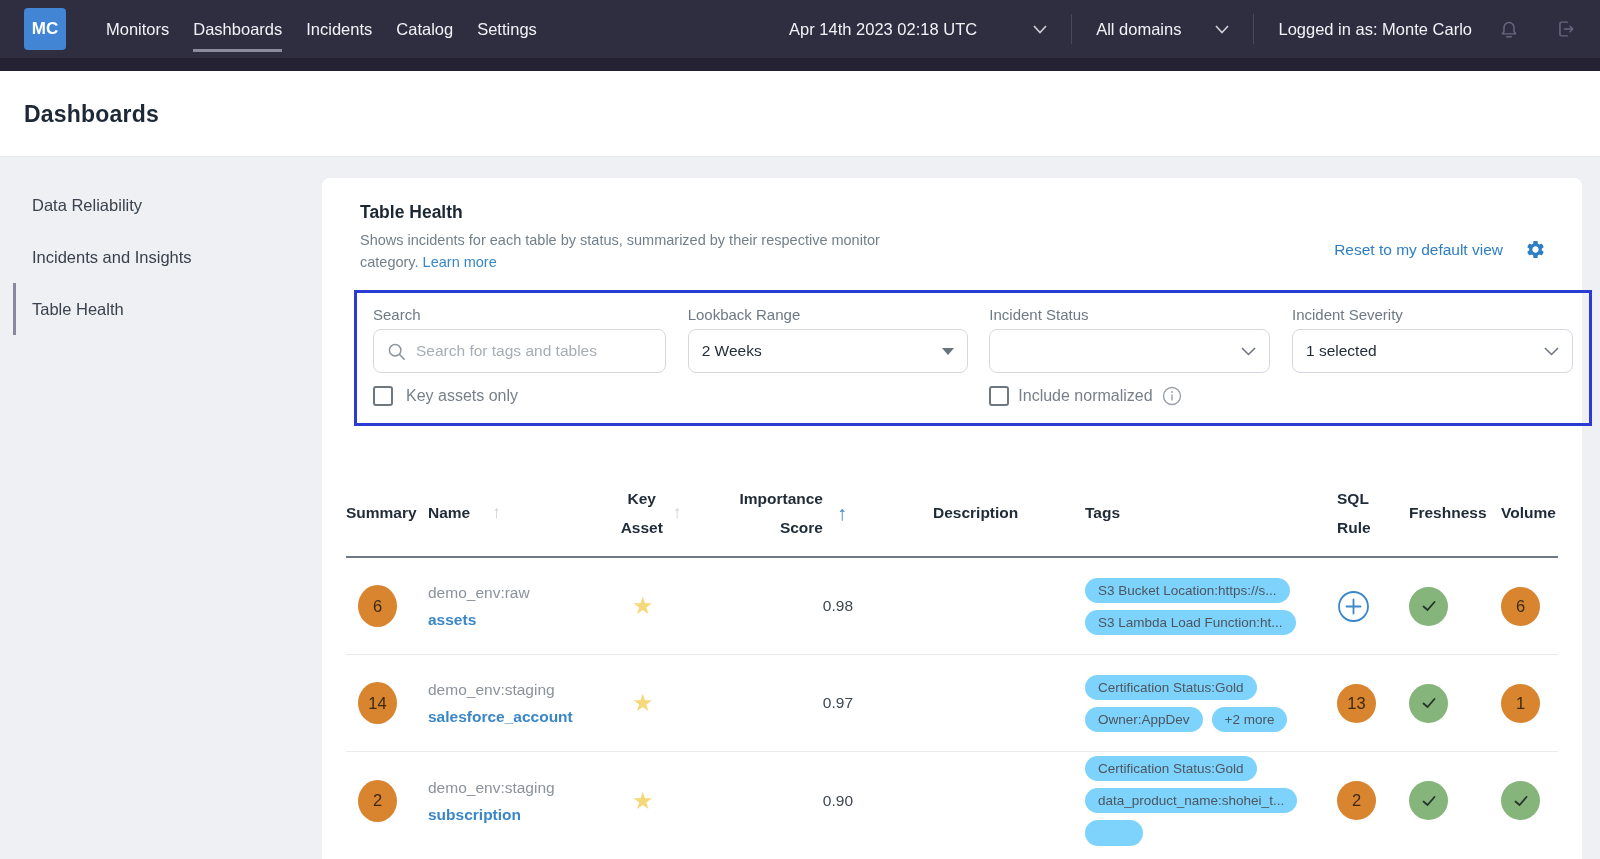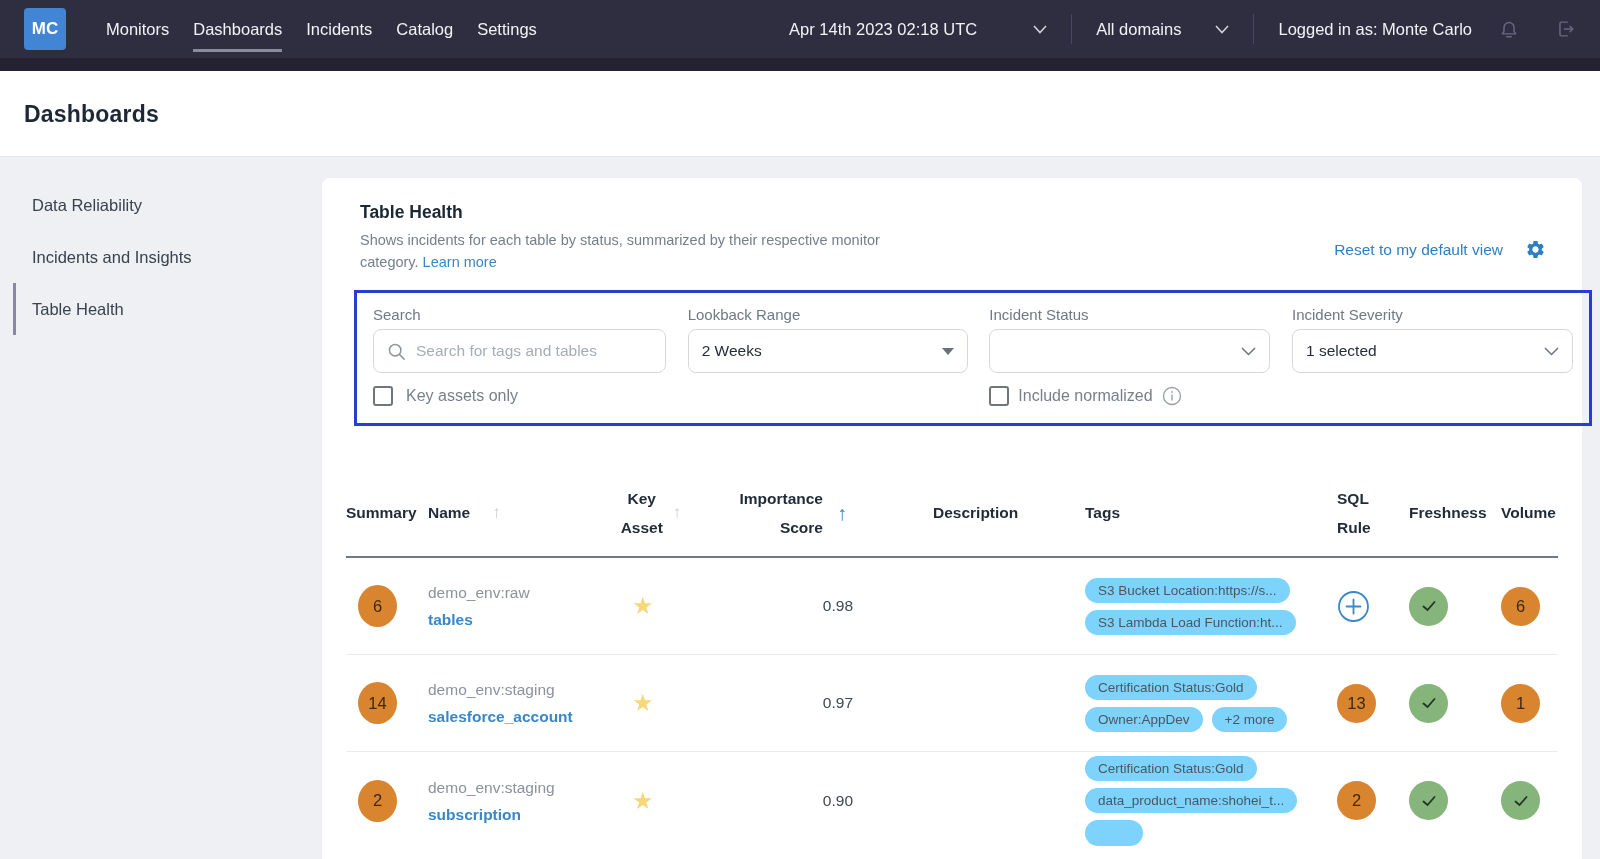--- a/index.html
+++ b/index.html
@@ -277,21 +277,21 @@
         <div class="hcell">Freshness</div>
         <div class="hcell">Volume</div>
       </div>
 
       <div class="trow tbody-row">
         <div>
             <div class="badge">6</div>
           </div>
         <div class="name-cell">
           <div class="schema">demo_env:raw</div>
-          <a class="tname">tables</a>
+          <a class="tname">assets</a>
         </div>
         <div><span class="star">★</span></div>
         <div class="score-cell">0.98</div>
         <div></div>
         <div class="tags-cell">
           <span class="pill">S3 Bucket Location:https://s...</span>
           <span class="pill">S3 Lambda Load Function:ht...</span>
         </div>
         <div>
           <span class="plus-wrap">

